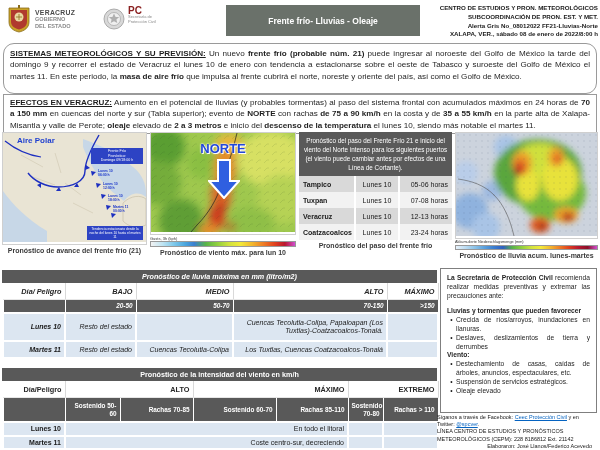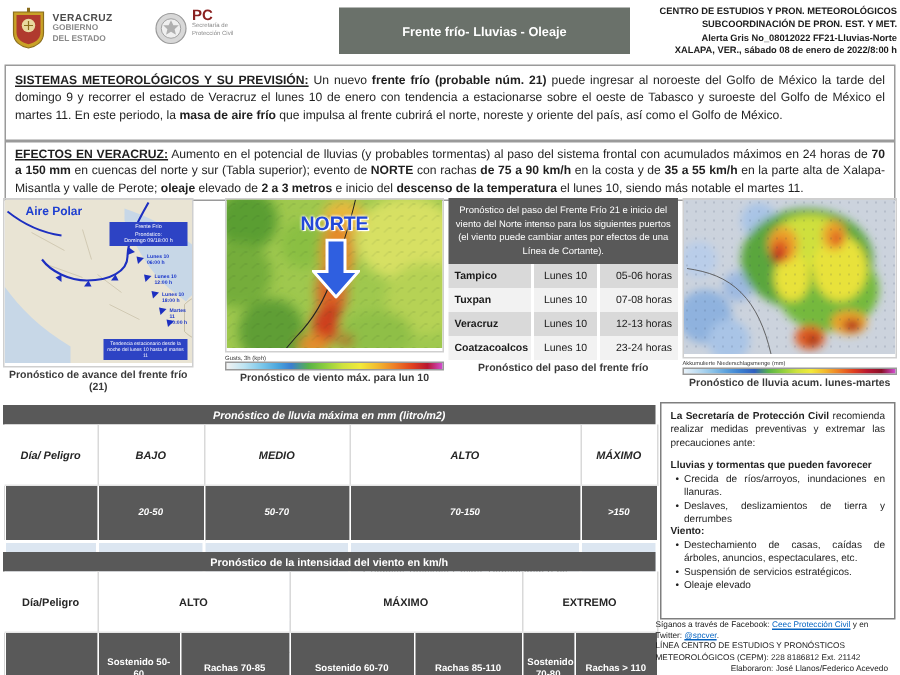--- a/index.html
+++ b/index.html
@@ -18,29 +18,29 @@
   .pc-sub{font-size:4px;color:#888;line-height:4.8px;}
   .alert-box{left:226px;top:5px;width:194px;height:31px;background:#6a716a;color:#fff;
              font-weight:bold;font-size:8.5px;line-height:12px;text-align:center;
              display:flex;flex-direction:column;justify-content:center;}
   .meta{right:2px;top:4px;width:238px;text-align:right;font-weight:bold;font-size:6.2px;
         line-height:8.8px;color:#1b1b1b;}
 
   
   .pbox{left:3px;width:580px;border:1px solid #9a9a9a;padding:3px 6px;font-size:8.1px;
         line-height:11.4px;text-align:justify;color:#1f1f1f;}
-  #pbox1{top:43px;height:42px;padding-top:4px;}
+  #pbox1{top:43px;height:42px;padding-top:4px;border-radius:11px;}
   #pbox2{top:94px;height:33px;padding-top:2px;}
   .lbl{font-weight:bold;text-decoration:underline;}
   b{font-weight:bold;}
 
   
   .panel-caption{font-size:7px;font-weight:bold;color:#3a3a3a;text-align:center;margin-top:2px;line-height:8px;}
   .map-img{position:relative;overflow:hidden;border:1px solid #cfcfcf;}
-  #map-front{left:2px;top:132px;width:127px;}
+  #map-front{left:2px;top:132px;width:145px;}
   #map-front .map-img{height:111px;}
   .air-label{position:absolute;top:3px;left:14px;color:#1f3fd0;font-weight:bold;font-size:8px;}
   .note-box{position:absolute;top:15px;right:3px;width:50px;background:#2d43c4;color:#fff;
             font-size:3.6px;line-height:4.5px;text-align:center;padding:1px;white-space:pre-line;}
   .wp{position:absolute;color:#1733c9;font-weight:bold;font-size:3.4px;line-height:4px;white-space:pre-line;}
   .stat-note{position:absolute;bottom:4px;right:3px;width:54px;background:#2d43c4;color:#fff;
              font-size:3.3px;line-height:4.1px;text-align:center;padding:1px;}
 
   #map-wind{left:150px;top:132px;width:146px;}
   #map-wind .map-img{height:101px;}
@@ -68,21 +68,21 @@
     background:linear-gradient(90deg,#e8f2fa,#bcdcf2,#8cc3e8,#5ba1dd,#3b7fd0,#2f5fc0,#58b348,#8fcf3e,
       #cfe23e,#f2ea3a,#f2b92e,#ee7d26,#e0401e,#b81830,#8c1028,#d14ed1);}
 
   
   .tbl{left:2px;width:435px;}
   #rain-tbl{top:270px;font-style:italic;}
   #wind-tbl{top:368px;}
   .tbl-title{background:#595959;color:#fff;font-weight:bold;font-size:7.2px;height:13px;
              display:flex;align-items:center;justify-content:center;}
   table.data{border-collapse:collapse;table-layout:fixed;width:435px;}
-  table.data td{padding:12px 3px;vertical-align:middle;text-align:center;font-size:7px;}
+  table.data td{padding:0 3px;vertical-align:middle;text-align:right;font-size:7px;}
   tr.hdr td{font-weight:bold;font-size:7.3px;color:#262626;background:#ffffff;height:16px;
             border-right:1px solid #d9d9d9;border-bottom:1px solid #e6e6e6;}
   tr.dark td{background:#595959;color:#fff;font-weight:bold;font-size:6.4px;line-height:7.4px;
              border:1px solid #fff;}
   tr.drow td{background:#dce6f1;border:2px solid #fff;line-height:8px;}
   td.day{font-weight:bold;}
   #rain-tbl tr.r1 td{height:26px;}
   #rain-tbl tr.r2 td{height:15px;}
   #rain-tbl tr.dark td{height:12px;}
   #wind-tbl tr.dark td{height:23px;}

